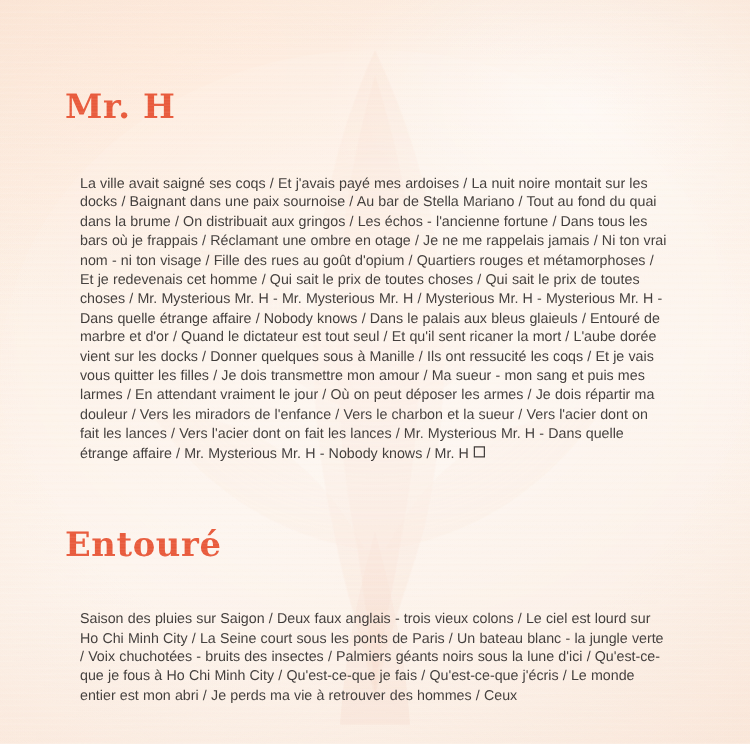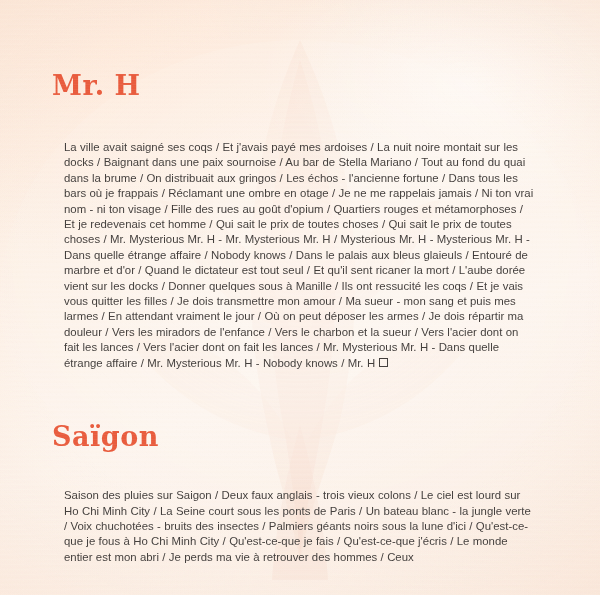--- a/index.html
+++ b/index.html
@@ -126,20 +126,20 @@
   <div class="vignette"></div>
 
   <div class="content">
 
     <section class="song song-1">
       <h1 class="song-title">Mr. H</h1>
       <p class="lyrics"><span>La ville avait saigné ses coqs / Et j'avais payé mes ardoises / La nuit noire montait sur les docks / Baignant dans une paix sournoise / Au bar de Stella Mariano / Tout au fond du quai dans la brume / On distribuait aux gringos / Les échos - l'ancienne fortune / Dans tous les bars où je frappais / Réclamant une ombre en otage / Je ne me rappelais jamais / Ni ton vrai nom - ni ton visage / Fille des rues au goût d'opium / Quartiers rouges et métamorphoses / Et je redevenais cet homme / Qui sait le prix de toutes choses / Qui sait le prix de toutes choses / Mr. Mysterious Mr. H - Mr. Mysterious Mr. H / Mysterious Mr. H - Mysterious Mr. H - Dans quelle étrange affaire / Nobody knows / Dans le palais aux bleus glaieuls / Entouré de marbre et d'or / Quand le dictateur est tout seul / Et qu'il sent ricaner la mort / L'aube dorée vient sur les docks / Donner quelques sous à Manille / Ils ont ressucité les coqs / Et je vais vous quitter les filles / Je dois transmettre mon amour / Ma sueur - mon sang et puis mes larmes / En attendant vraiment le jour / Où on peut déposer les armes / Je dois répartir ma douleur / Vers les miradors de l'enfance / Vers le charbon et la sueur / Vers l'acier dont on fait les lances / Vers l'acier dont on fait les lances / Mr. Mysterious Mr. H - Dans quelle étrange affaire / Mr. Mysterious Mr. H - Nobody knows / Mr. H</span><span class="end-mark"></span></p>
     </section>
 
     <section class="song song-2">
-      <h1 class="song-title">Saïgon</h1>
+      <h1 class="song-title">Entouré</h1>
       <p class="lyrics">Saison des pluies sur Saigon / Deux faux anglais - trois vieux colons / Le ciel est lourd sur Ho Chi Minh City / La Seine court sous les ponts de Paris / Un bateau blanc - la jungle verte / Voix chuchotées - bruits des insectes / Palmiers géants noirs sous la lune d'ici / Qu'est-ce-que je fous à Ho Chi Minh City / Qu'est-ce-que je fais / Qu'est-ce-que j'écris / Le monde entier est mon abri / Je perds ma vie à retrouver des hommes / Ceux</p>
     </section>
 
   </div>
 
   <div class="grain"></div>
 </div>
 
 </body></html>

